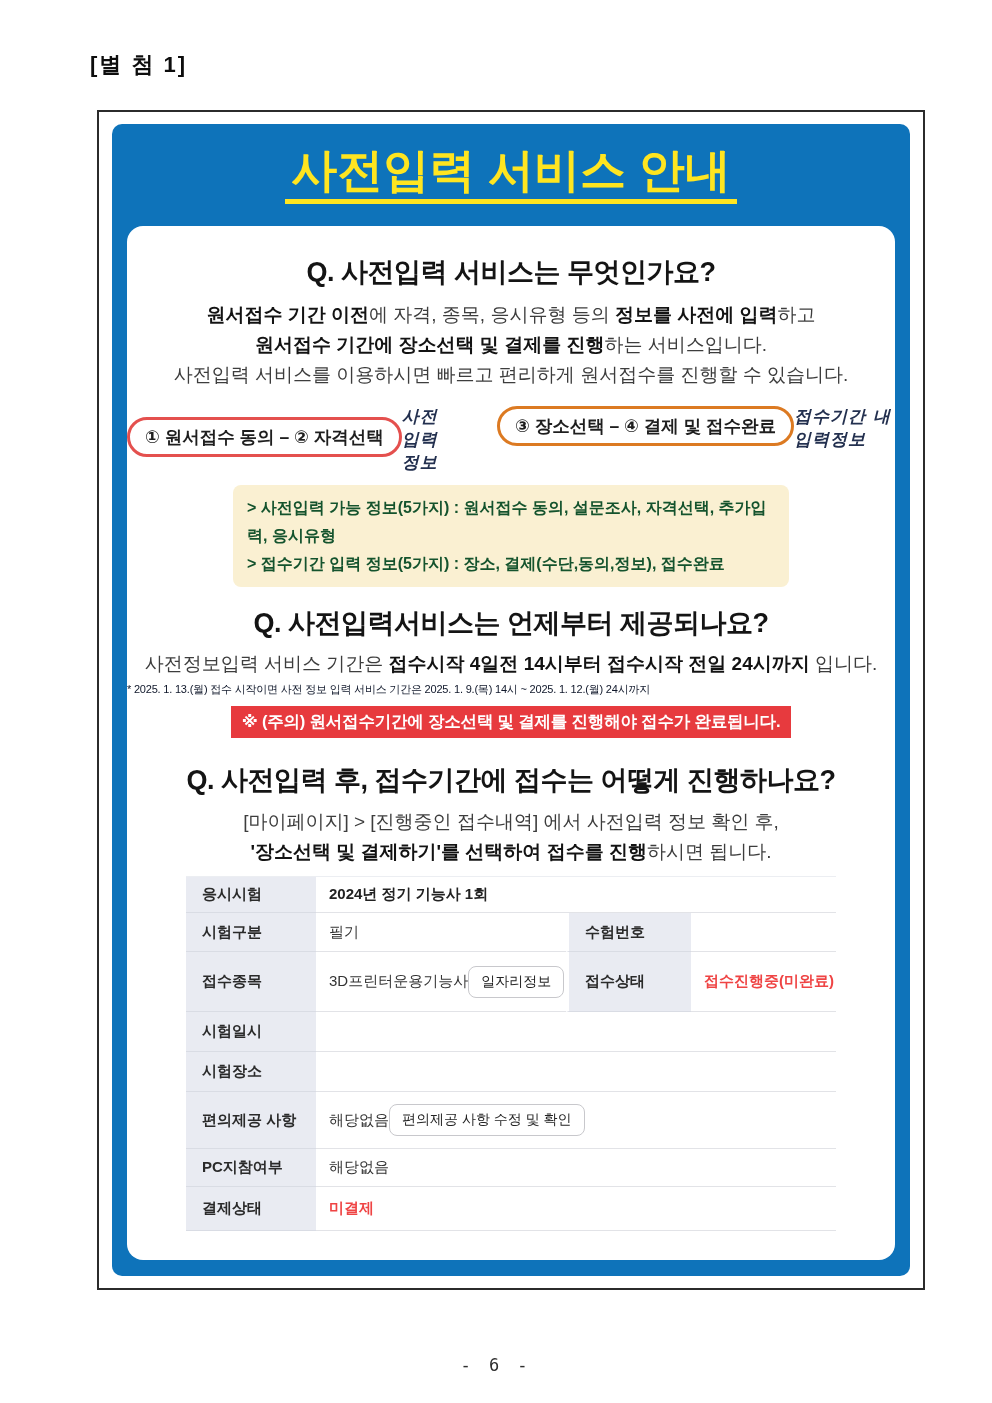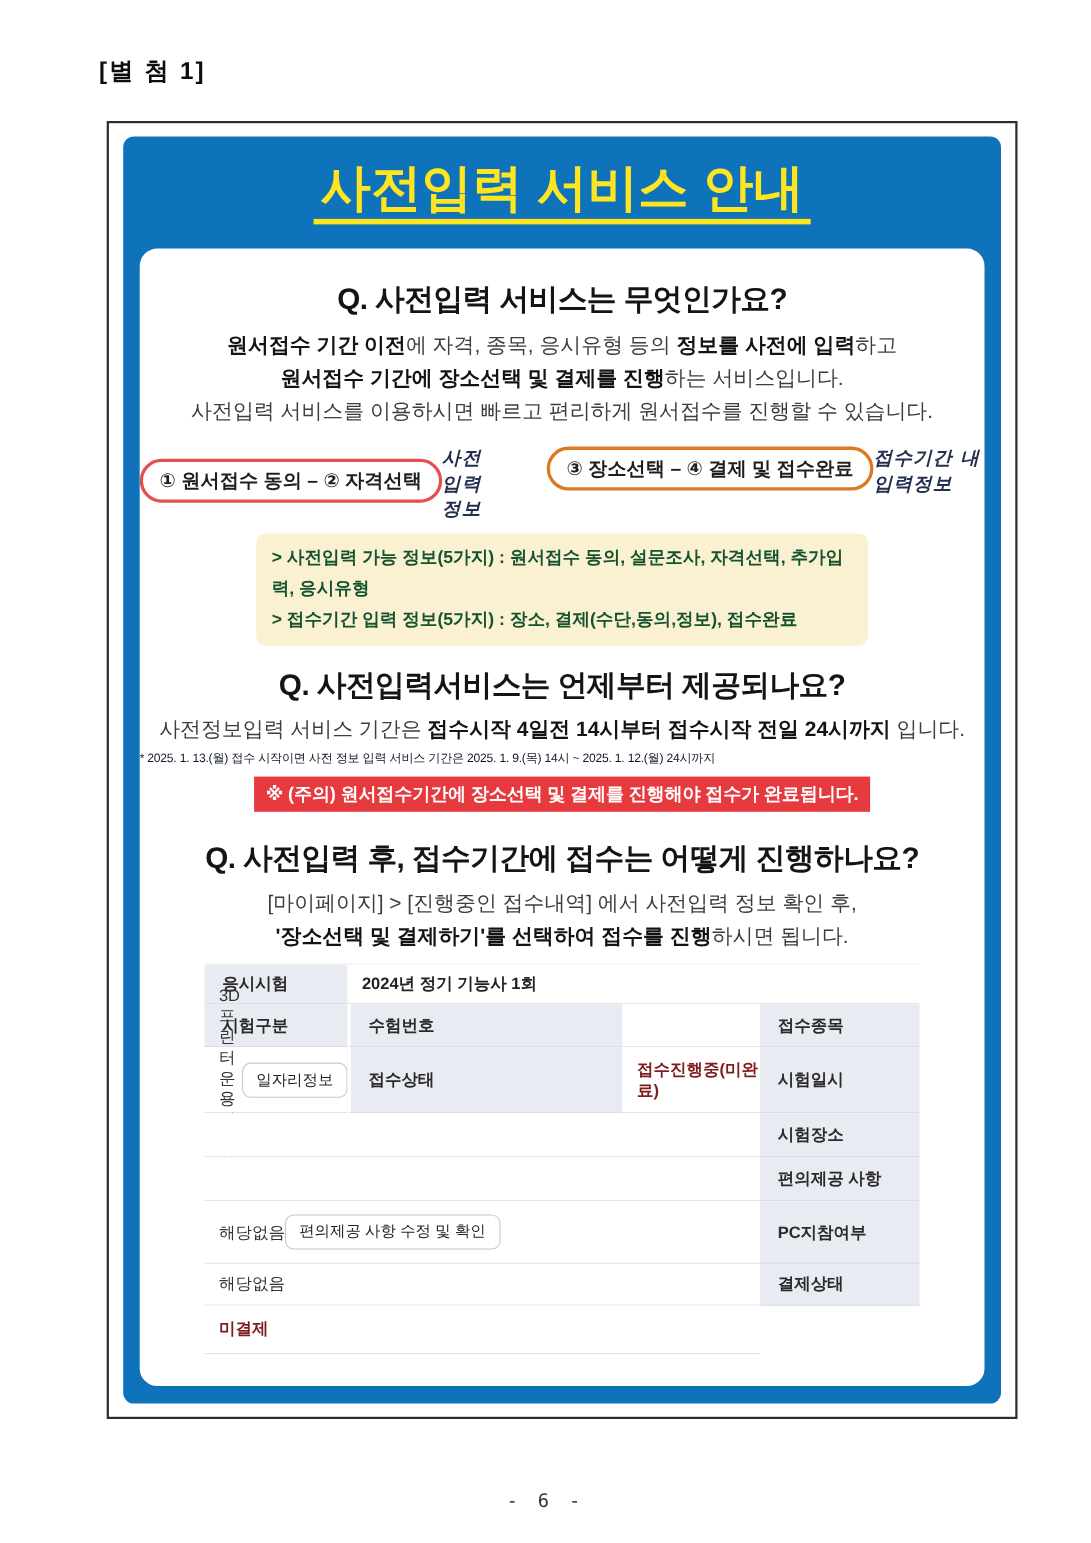--- a/index.html
+++ b/index.html
@@ -82,21 +82,21 @@
     border-bottom:1px solid #e2e3e7; display:flex; align-items:center; background:#fff;
   }
   .cell-label{
     background:#e9ebf2; padding-left:16px; font-weight:700; color:#2a2a2a;
     border-bottom:1px solid #d9dce4;
   }
   .cell-label.second{ border-left:3px solid #ffffff; }
   .cell-value{ padding-left:13px; color:#333; }
   .cell-value.strong{ font-weight:700; color:#222; }
   .span3{ grid-column:span 3; }
-  .red-text{ color:#7f1d1d; font-weight:700; }
+  .red-text{ color:#ef4444; font-weight:700; }
   .mini-btn{
     background:#fff; border:1.5px solid #c8c8cc; border-radius:8px;
     padding:6px 12px; font-size:14px; color:#222; font-family:inherit; cursor:pointer; white-space:nowrap;
   }
   .page-num{
     position:absolute; left:0; right:0; bottom:28px; text-align:center;
     font-size:17px; color:#2e2e2e; letter-spacing:4px;
     font-family:"DejaVu Sans Mono","Liberation Mono",monospace;
   }
 </style>
@@ -147,20 +147,21 @@
         <div>[마이페이지] &gt; [진행중인 접수내역] 에서 사전입력 정보 확인 후,</div>
         <div><b>'장소선택 및 결제하기'를 선택하여 접수를 진행</b><span>하시면 됩니다.</span></div>
       </div>
 
       <div class="reg-table">
 
         <div class="cell cell-label">응시시험</div>
         <div class="cell cell-value strong span3">2024년 정기 기능사 1회</div>
 
         <div class="cell cell-label">시험구분</div>
+        <div class="cell cell-value">필기</div>
         <div class="cell cell-label second">수험번호</div>
         <div class="cell cell-value"></div>
 
         <div class="cell cell-label">접수종목</div>
         <div class="cell cell-value">
             <span>3D프린터운용기능사</span>
             <button class="mini-btn">일자리정보</button>
           </div>
         <div class="cell cell-label second">접수상태</div>
         <div class="cell cell-value">

